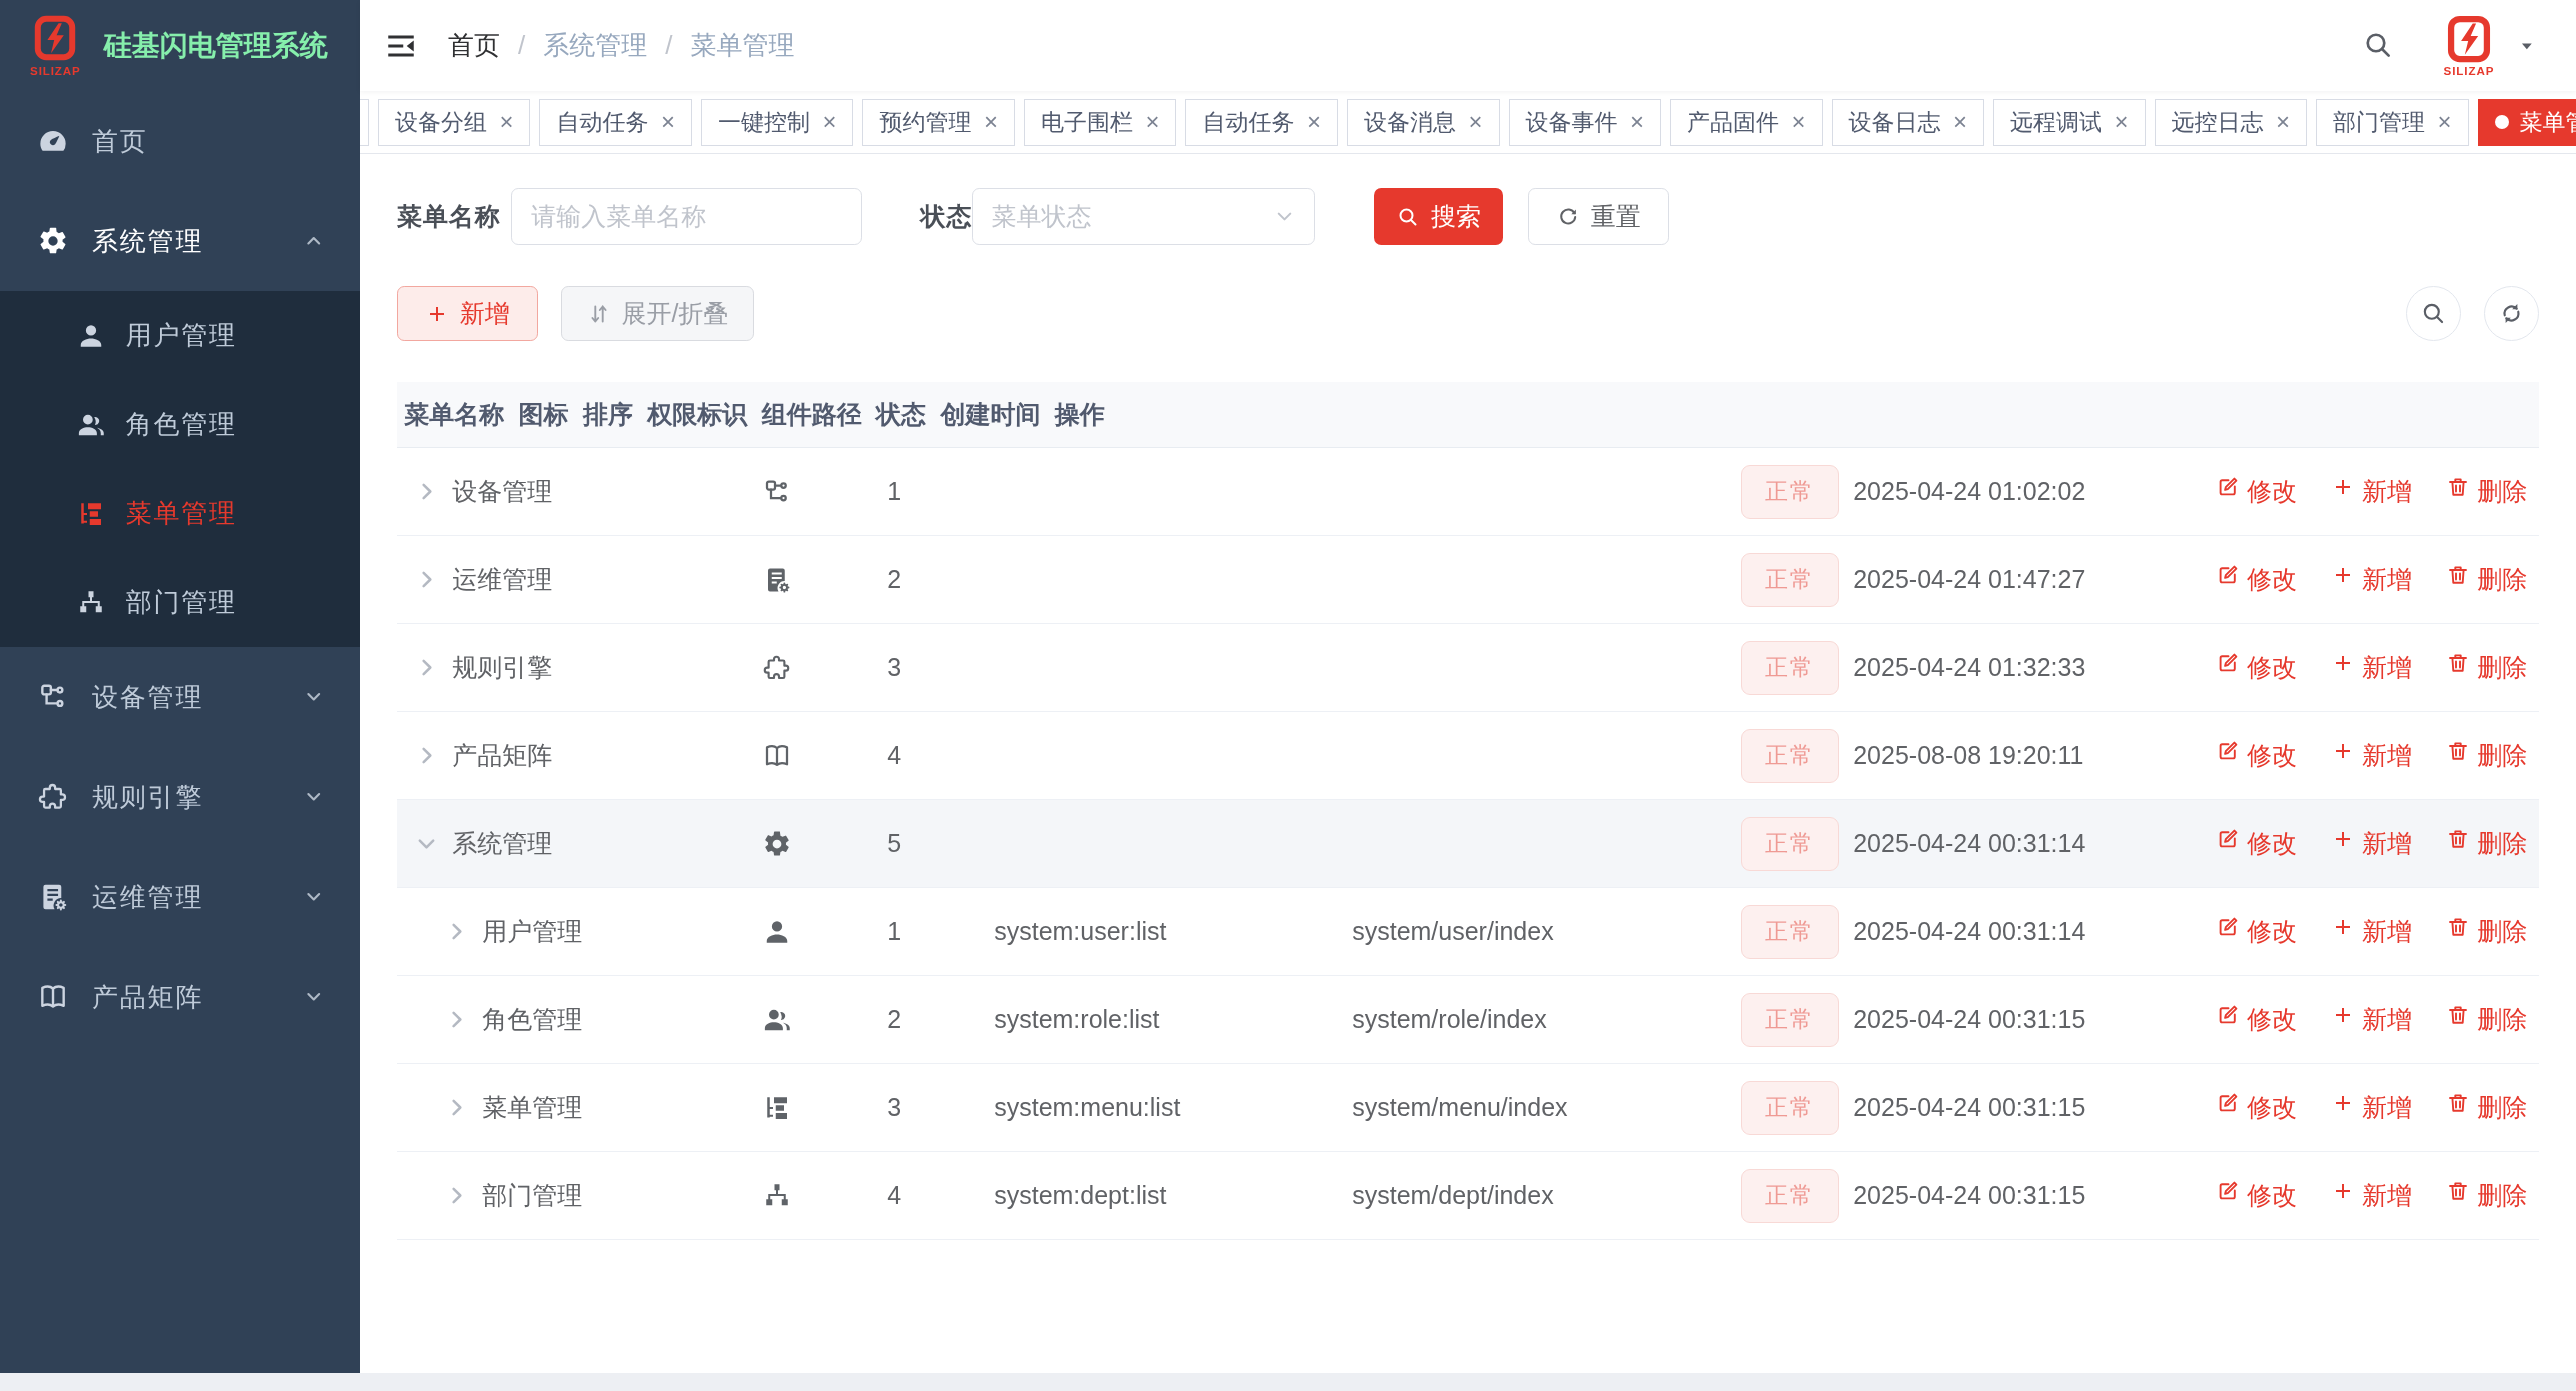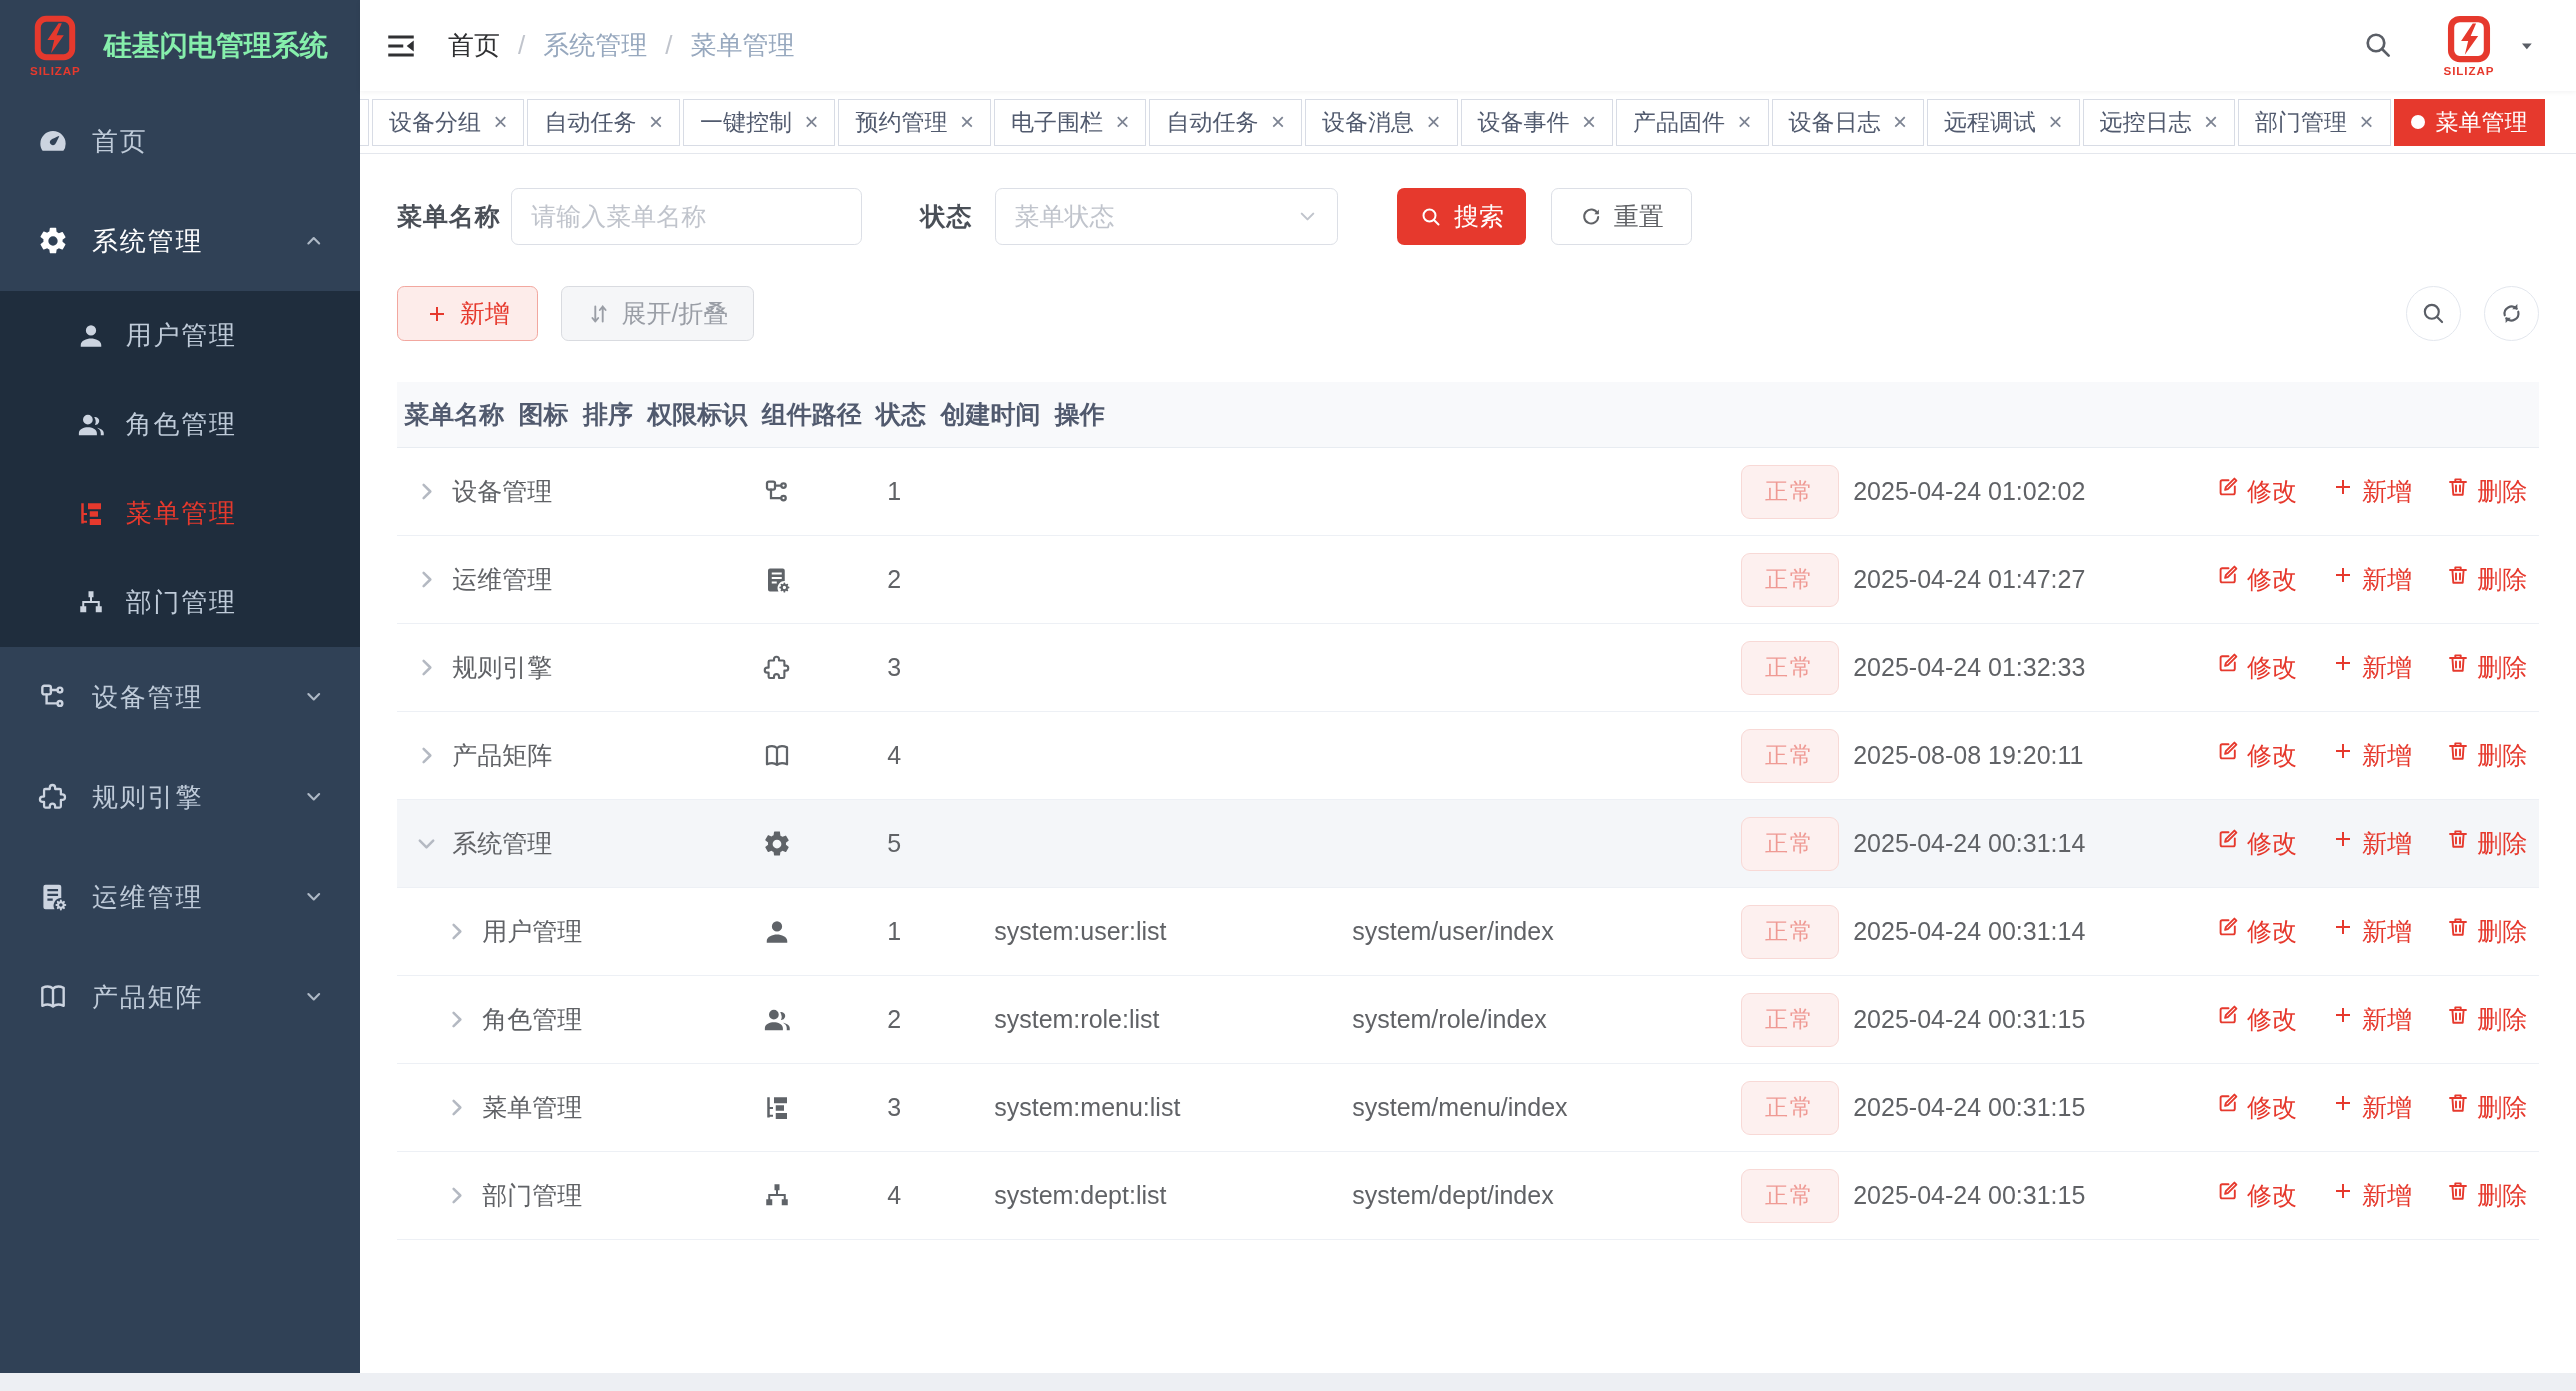--- a/index.html
+++ b/index.html
@@ -61,35 +61,35 @@
   .nav-search{width:32px;height:32px;color:#5a5e66;cursor:pointer;margin-right:50px}
   .nav-search svg{width:32px;height:32px}
   .avatar{display:flex;flex-direction:column;align-items:center;color:var(--red);cursor:pointer}
   .avatar svg{width:50px;height:50px}
   .avatar .brand{font-size:11.6px;font-weight:bold;letter-spacing:0.9px;margin-top:0.9px}
   .caret{width:19.7px;height:19.7px;color:#5a5e66;margin-left:23px;cursor:pointer}
   .caret svg{width:19.7px;height:19.7px}
 
   
   .tags-bar{height:63px;display:flex;align-items:center;background:#fff;border-bottom:1.8px solid #e4e7ed;padding-right:9px;overflow:hidden;position:relative;z-index:2}
-  .tab{display:inline-flex;align-items:center;height:47px;padding:0 16px;margin-left:3px;border:1.8px solid var(--tab-border);background:#fff;color:#515a6e;font-size:23px;cursor:pointer;white-space:nowrap;flex-shrink:0}
+  .tab{display:inline-flex;align-items:center;height:47px;padding:0 16px;margin-left:9px;border:1.8px solid var(--tab-border);background:#fff;color:#515a6e;font-size:23px;cursor:pointer;white-space:nowrap;flex-shrink:0}
   .tab.partial{width:12.5px;padding:0;margin-left:-3.6px}
   .tab .dot{display:none;width:14.3px;height:14.3px;border-radius:50%;background:#fff;margin-right:10.7px}
   .tab.active{background:var(--red);border-color:var(--red);color:#fff}
   .tab.active .dot{display:inline-block}
   .tab-close{margin-left:12.5px;font-size:24px;color:inherit;opacity:.75}
   .tab-close::before{content:"\00d7"}
 
   
   .content{flex:1;padding:34px 37px 0;overflow:hidden}
   .search-row{display:flex;align-items:center}
   .field-label{font-size:25px;font-weight:bold;color:#4a4f57;letter-spacing:0.9px}
   .text-input{width:351px;height:57px;border:1.8px solid var(--border);border-radius:7.2px;margin-left:10px;padding:0 19.7px;font-size:25px;color:var(--txt);outline:none;font-family:inherit}
   .text-input::placeholder{color:#c0c4cc}
-  .select{width:343px;height:57px;border:1.8px solid var(--border);border-radius:7.2px;margin-left:23px;display:flex;align-items:center;padding:0 18px;cursor:pointer}
+  .select{width:343px;height:57px;border:1.8px solid var(--border);border-radius:7.2px;display:flex;align-items:center;padding:0 18px;cursor:pointer}
   .select .ph{color:#c0c4cc;font-size:25px}
   .select .sel-arrow{margin-left:auto;width:23px;height:23px;color:#c0c4cc}
   .select .sel-arrow svg{width:23px;height:23px}
   .gap-lg{margin-left:59px}
   .btn{display:inline-flex;align-items:center;justify-content:center;height:57px;border-radius:7.2px;font-size:25px;cursor:pointer;border:1.8px solid transparent;white-space:nowrap}
   .btn svg{width:24px;height:24px;margin-right:10.7px}
   .btn-primary{background:var(--red);color:#fff;padding:0 21px}
   .btn-plain{background:#fff;border-color:var(--border);color:var(--txt);padding:0 27px;margin-left:25px}
   .toolbar{display:flex;align-items:center;margin-top:41px}
   .btn-danger-light{background:var(--red-weak-bg);border-color:var(--red-weak-border);color:var(--red);padding:0 27px;height:55px}

